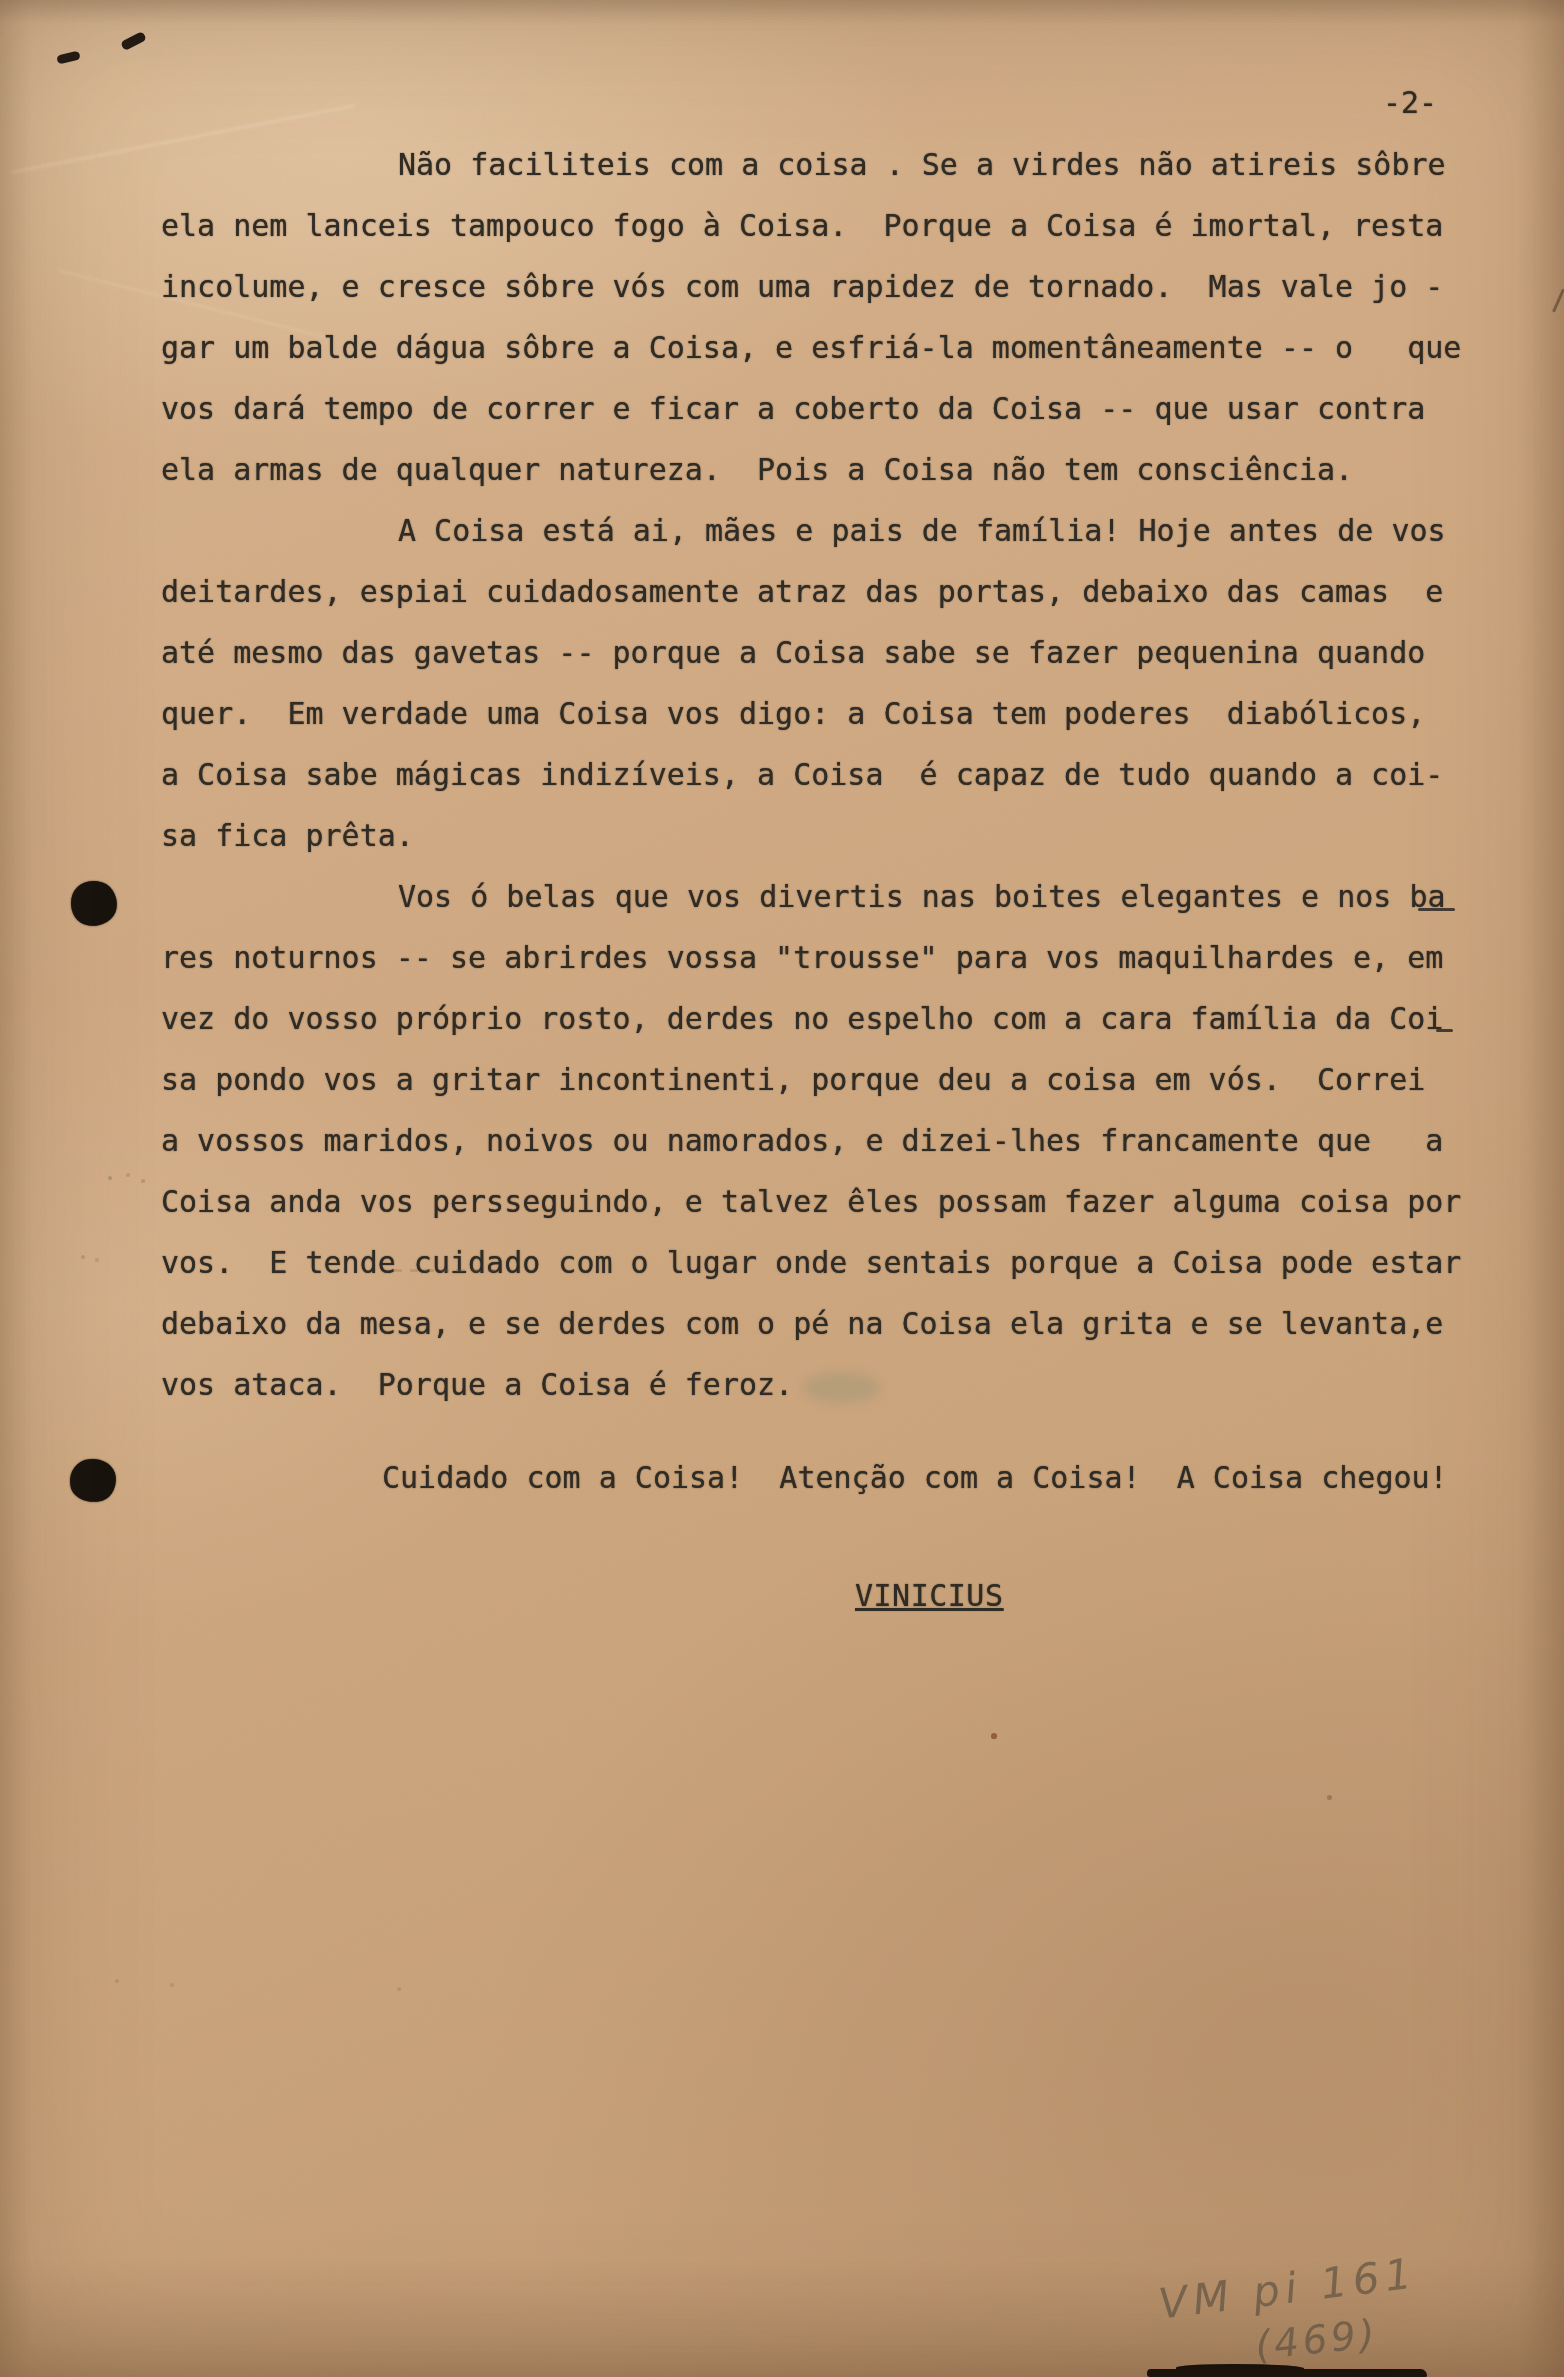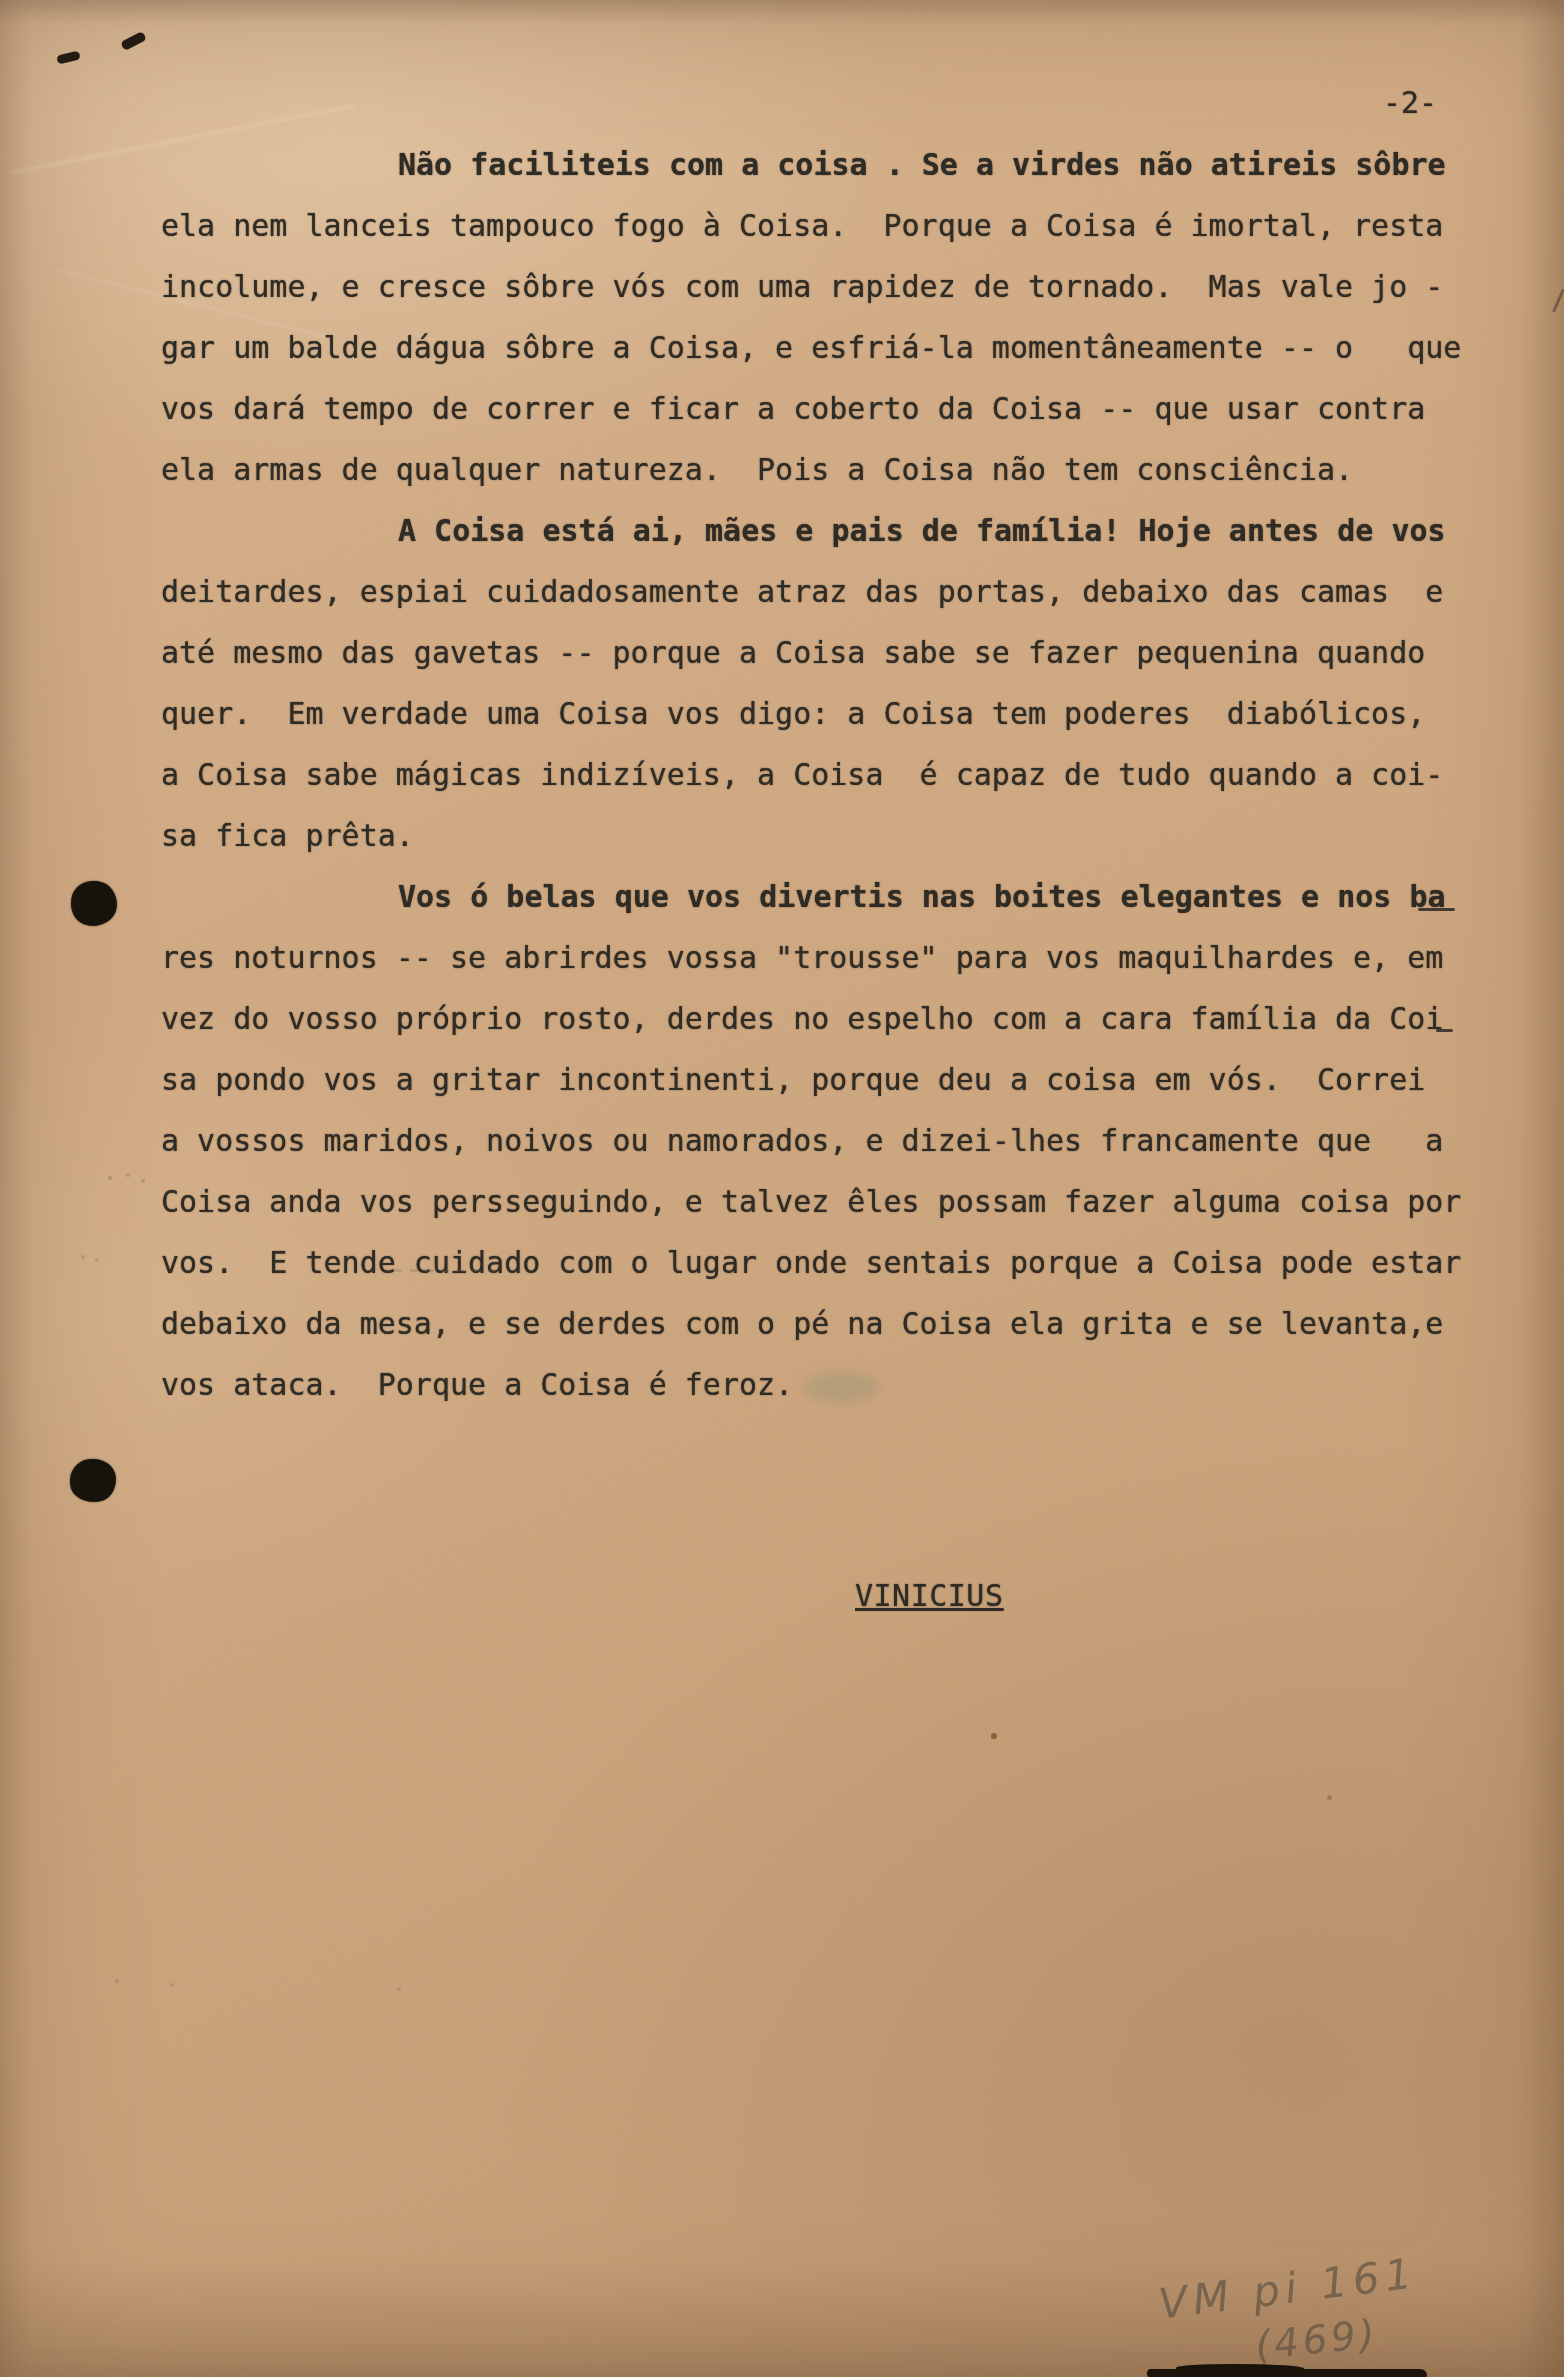--- a/index.html
+++ b/index.html
@@ -16,21 +16,21 @@
       radial-gradient(ellipse 642px 459px at 8% 55%,  rgba(255,236,206,0.14), rgba(255,236,206,0) 70%),
       linear-gradient(155deg,#d7b38d 0%,#d1aa83 35%,#cba47b 65%,#c29a72 100%);
   }
   .grain{position:absolute;inset:0;width:100%;height:100%;opacity:.45;pointer-events:none;}
   .vignette{position:absolute;inset:0;pointer-events:none;
     box-shadow:inset 0 0 147px rgba(96,66,40,.30), inset 0 0 33px rgba(96,66,40,.16);}
   .typed{position:absolute;font-size:30px;line-height:61px;white-space:pre;
     text-shadow:0 0 1.1px rgba(44,38,30,.75), 0 0 2.3px rgba(44,38,30,.18);}
   #body-text{left:161px;top:134px;}
   .line{white-space:pre;}
-  .line.indent{padding-left:237px;font-weight:bold;}
+  .line.indent{padding-left:237px;}
   #page-number{left:1383px;top:72px;}
   #warning-line{left:382px;top:1447px;}
   #signature{left:855px;top:1565px;letter-spacing:0.5px;text-decoration:underline;}
   .underline-mark{position:absolute;height:2.8px;background:#35302a;opacity:.9;border-radius:1.8px;}
   .ul-ba{left:1418px;top:908px;width:37px;}
   .ul-i{left:1436px;top:1029px;width:17.4px;}
   .hole{position:absolute;background:#17120d;box-shadow:0 0 1.8px rgba(23,18,13,.85);}
   .hole-1{left:71px;top:881px;width:46px;height:45px;border-radius:52% 48% 56% 44%/46% 54% 48% 52%;transform:rotate(8deg);}
   .hole-2{left:70px;top:1459px;width:46px;height:43px;border-radius:47% 53% 44% 56%/52% 48% 55% 45%;transform:rotate(-6deg);}
   .ink-dash{position:absolute;background:#1d1812;border-radius:4.6px/45%;}
@@ -81,20 +81,21 @@
   <div class="ink-dash ink-dash-a"></div>
   <div class="ink-dash ink-dash-b"></div>
 
   <div class="typed" id="page-number">-2-</div>
 
   <div class="typed" id="body-text"><div class="line indent">Não faciliteis com a coisa . Se a virdes não atireis sôbre</div><div class="line">ela nem lanceis tampouco fogo à Coisa.  Porque a Coisa é imortal, resta</div><div class="line">incolume, e cresce sôbre vós com uma rapidez de tornado.  Mas vale jo -</div><div class="line">gar um balde dágua sôbre a Coisa, e esfriá-la momentâneamente -- o   que</div><div class="line">vos dará tempo de correr e ficar a coberto da Coisa -- que usar contra</div><div class="line">ela armas de qualquer natureza.  Pois a Coisa não tem consciência.</div><div class="line indent">A Coisa está ai, mães e pais de família! Hoje antes de vos</div><div class="line">deitardes, espiai cuidadosamente atraz das portas, debaixo das camas  e</div><div class="line">até mesmo das gavetas -- porque a Coisa sabe se fazer pequenina quando</div><div class="line">quer.  Em verdade uma Coisa vos digo: a Coisa tem poderes  diabólicos,</div><div class="line">a Coisa sabe mágicas indizíveis, a Coisa  é capaz de tudo quando a coi-</div><div class="line">sa fica prêta.</div><div class="line indent">Vos ó belas que vos divertis nas boites elegantes e nos ba</div><div class="line">res noturnos -- se abrirdes vossa "trousse" para vos maquilhardes e, em</div><div class="line">vez do vosso próprio rosto, derdes no espelho com a cara família da Coi</div><div class="line">sa pondo vos a gritar incontinenti, porque deu a coisa em vós.  Correi</div><div class="line">a vossos maridos, noivos ou namorados, e dizei-lhes francamente que   a</div><div class="line">Coisa anda vos persseguindo, e talvez êles possam fazer alguma coisa por</div><div class="line">vos.  E tende cuidado com o lugar onde sentais porque a Coisa pode estar</div><div class="line">debaixo da mesa, e se derdes com o pé na Coisa ela grita e se levanta,e</div><div class="line">vos ataca.  Porque a Coisa é feroz.</div></div>
 
   <div class="underline-mark ul-ba"></div>
   <div class="underline-mark ul-i"></div>
 
+  <div class="typed" id="warning-line">Cuidado com a Coisa!  Atenção com a Coisa!  A Coisa chegou!</div>
 
   <div class="typed" id="signature">VINICIUS</div>
 
   <div class="hole hole-1"></div>
   <div class="hole hole-2"></div>
 
   <div class="edge-tick"></div>
   <div class="stain-green"></div>
   <div class="speck speck-rust"></div>
   <div class="speck speck-rust2"></div>

